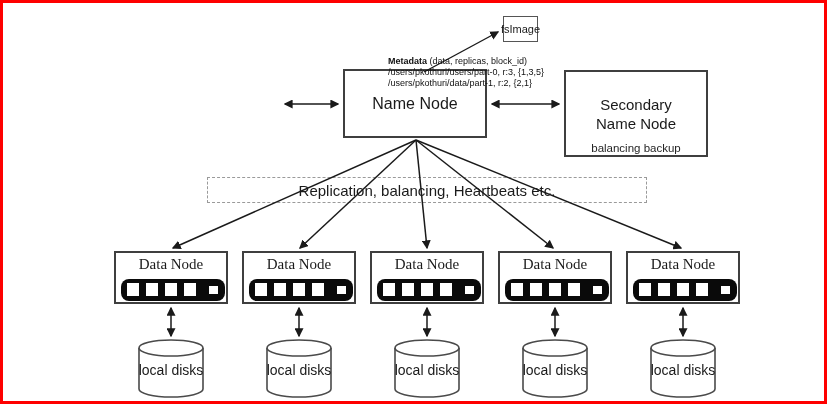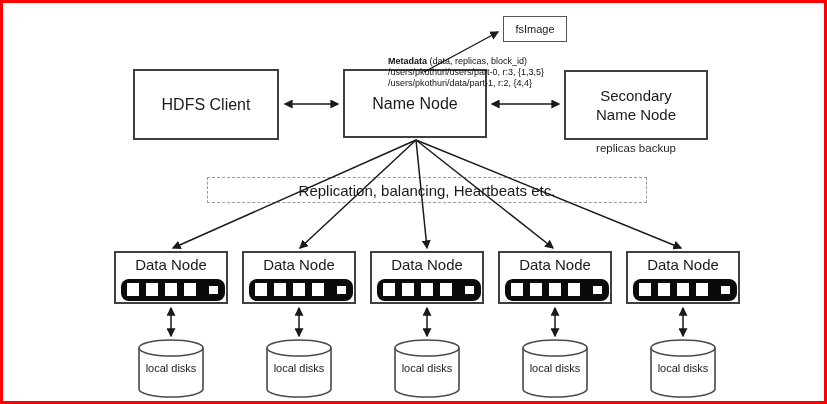--- a/index.html
+++ b/index.html
@@ -20,88 +20,85 @@
   .box{
     position:absolute;
     border:2px solid #3f3f3f;
     background:#ffffff;
     display:flex;align-items:center;justify-content:center;
     text-align:center;
     box-sizing:border-box;
   }
   .hdfs-client{left:133px;top:69px;width:146px;height:71px;font-size:16px;}
   .name-node{left:343px;top:69px;width:144px;height:69px;font-size:16px;}
-  .secondary{left:564px;top:70px;width:144px;height:70px;font-size:15px;line-height:19px;}
-  .fsimage{left:503px;top:16px;width:64px;height:26px;font-size:11px;border-width:1.5px;border-color:#555;}
+  .secondary{left:564px;top:70px;width:144px;height:87px;font-size:15px;line-height:19px;}
+  .fsimage{left:503px;top:16px;width:35px;height:26px;font-size:11px;border-width:1.5px;border-color:#555;}
   .caption{
     position:absolute;left:564px;top:142px;width:144px;
     text-align:center;font-size:11.5px;color:#1f1f1f;
   }
   .metadata{
     position:absolute;left:388px;top:56px;
     font-size:9px;line-height:11px;white-space:nowrap;
     color:#111;z-index:6;
   }
   .metadata b{font-weight:bold;}
   .banner{
     position:absolute;left:207px;top:177px;width:440px;height:26px;
     border:1px dashed #9a9a9a;box-sizing:border-box;
     display:flex;align-items:center;justify-content:center;
     font-size:15px;color:#1a1a1a;background:transparent;
   }
   .dnode{
     position:absolute;top:251px;width:114px;height:53px;
-    border:2px solid #3f3f3f;background:#fff;box-sizing:border-box;
+    border:2px solid #3f3f3f;background:#fff;box-sizing:border-box;font-family:Liberation Serif, serif;
   }
   .dnode-label{
     text-align:center;font-size:15px;margin-top:3px;
   }
   .disk-icon{
     position:absolute;left:5px;top:26px;width:104px;height:22px;
     background:#0a0a0a;border-radius:8px;
   }
   .sq{position:absolute;background:#ffffff;width:12px;height:13px;top:4px;}
   .sq.s1{left:6px;} .sq.s2{left:25px;} .sq.s3{left:44px;} .sq.s4{left:63px;}
   .sq.small{left:88px;top:7px;width:9px;height:8px;}
   .ldisk-label{
     position:absolute;width:80px;text-align:center;
-    font-size:11px;color:#1a1a1a;z-index:10;
+    font-size:14px;color:#1a1a1a;z-index:10;
   }
   svg.overlay{position:absolute;left:0;top:0;z-index:5;}
 </style>
 </head>
 <body>
 
 <div id="stage">
 
-  <div class="box hdfs-client">
-    <span>HDFS Client</span>
-  </div>
 
   <div class="box name-node">
     <span>Name Node</span>
   </div>
 
   <div class="box secondary">
     <span>
       <span>Secondary</span><br>
       <span>Name Node</span>
     </span>
   </div>
 
-  <div class="caption">replicas backup</div>
+  <div class="caption">balancing backup</div>
 
   <div class="box fsimage">
     <span>fsImage</span>
   </div>
 
   <div class="metadata">
     <div><b>Metadata</b><span> (data, replicas, block_id)</span></div>
     <div>/users/pkothuri/users/part-0, r:3, {1,3,5}</div>
-    <div>/users/pkothuri/data/part-1, r:2, {4,4}</div>
+    <div>/users/pkothuri/data/part-1, r:2, {2,1}</div>
   </div>
 
   <div class="banner">
     <span>Replication, balancing, Heartbeats etc.</span>
   </div>
 
   <div class="dnode" style="left:114px">
     <div class="dnode-label">Data Node</div>
     <div class="disk-icon">
         <i class="sq s1"></i>

